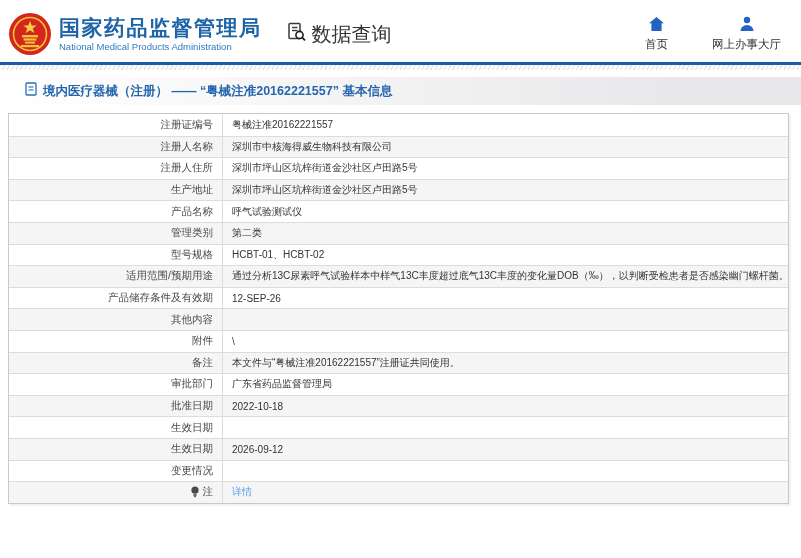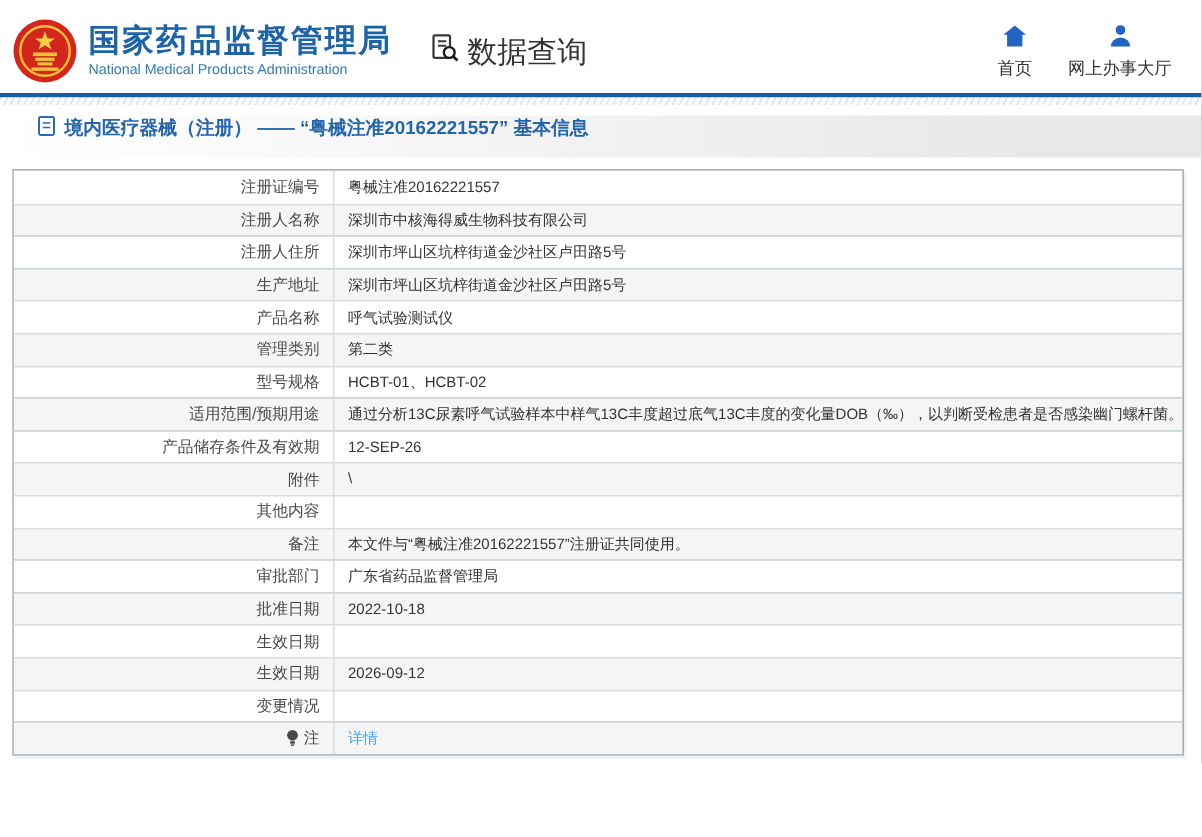--- a/index.html
+++ b/index.html
@@ -9,37 +9,37 @@
 
   
   .header { position:absolute; top:0; left:0; width:801px; height:68px;
     display:flex; align-items:center; background:#fff; }
   .emblem { width:44px; height:44px; margin-left:8px; flex:0 0 auto; }
   .brand { margin-left:7px; }
   .brand-cn { font-size:21px; font-weight:bold; color:#1c63a8; letter-spacing:1.5px; line-height:25px; }
   .brand-en { font-size:9.5px; color:#2e7bc0; line-height:13px; }
   .dq { margin-left:24px; display:flex; align-items:center; gap:4px; cursor:pointer; }
   .dq-label { font-size:20px; color:#333; }
-  .nav-right { margin-left:auto; margin-right:20px; display:flex; gap:24px; }
+  .nav-right { margin-left:auto; margin-right:20px; display:flex; gap:44px; }
   .nav-item { display:flex; flex-direction:column; align-items:center; gap:3px;
     font-size:11.5px; color:#333; cursor:pointer; white-space:nowrap; }
 
   
   .header-rule { position:absolute; top:62px; left:0; width:801px; height:3px; background:#1a5ca6; }
   .hatch-band { position:absolute; top:65px; left:0; width:801px; height:5px;
     background:repeating-linear-gradient(115deg,#e2e2e2 0 1px,#fafafa 1px 4px); }
   .title-bar { position:absolute; top:77px; left:0; width:801px; height:28px;
     background:linear-gradient(to right,#ffffff 0%,#f6f6f7 35%,#e8e8ea 85%,#e8e8ea 100%);
-    display:flex; align-items:flex-start; }
+    display:flex; align-items:center; }
   .title-icon { margin-left:25px; flex:0 0 auto; }
   .title-text { margin-left:6px; font-size:12.5px; font-weight:600; color:#2565ae; }
 
   
   .info-table { position:absolute; top:113px; left:8px; width:781px;
-    border:1px solid #c8c8c8; background:#0c4a6e; box-shadow:2px 2px 0 rgba(0,0,0,0.05); }
+    border:1px solid #c8c8c8; background:#a3a3a3; box-shadow:2px 2px 0 rgba(0,0,0,0.05); }
   .row { display:flex; height:21.6px; align-items:stretch; background:#fff; }
   .row + .row { border-top:1px solid #dcdcdc; }
   .row:nth-child(even) { background:#f5f5f6; }
   .cell-label { width:214px; flex:0 0 auto; display:flex; align-items:center; justify-content:flex-end;
     gap:3px; padding-right:9px; text-align:right; color:#4a4a4a; font-size:10.5px;
     border-right:1px solid #dcdcdc; white-space:nowrap; }
   .cell-value { flex:1 1 auto; display:flex; align-items:center; padding-left:9px;
     color:#333; font-size:10px; white-space:nowrap; overflow:hidden; }
   .detail-link { color:#4da0ea; text-decoration:none; cursor:pointer; }
   .bulb { display:inline-flex; }
@@ -178,32 +178,32 @@
     <div class="row">
       <div class="cell-label">
         <span>产品储存条件及有效期</span>
       </div>
       <div class="cell-value">
         <span>12-SEP-26</span>
       </div>
     </div>
     <div class="row">
       <div class="cell-label">
+        <span>其他内容</span>
+      </div>
+      <div class="cell-value">
+        <span></span>
+      </div>
+    </div>
+    <div class="row">
+      <div class="cell-label">
         <span>附件</span>
       </div>
       <div class="cell-value">
         <span>\</span>
-      </div>
-    </div>
-    <div class="row">
-      <div class="cell-label">
-        <span>其他内容</span>
-      </div>
-      <div class="cell-value">
-        <span></span>
       </div>
     </div>
     <div class="row">
       <div class="cell-label">
         <span>备注</span>
       </div>
       <div class="cell-value">
         <span>本文件与“粤械注准20162221557”注册证共同使用。</span>
       </div>
     </div>

